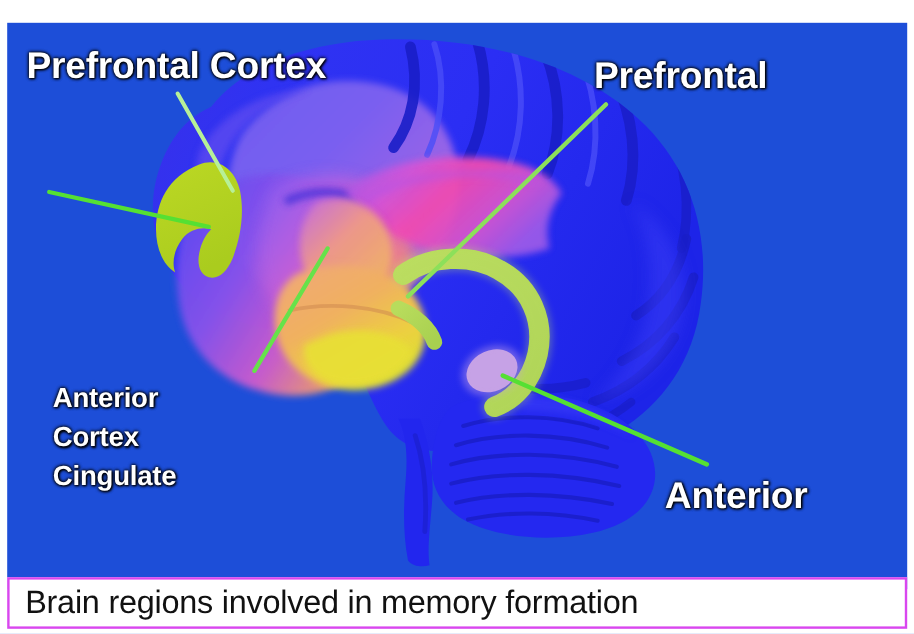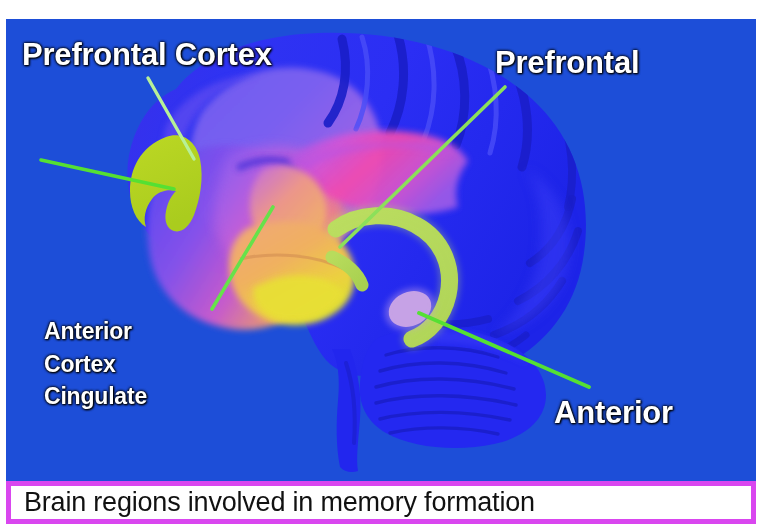--- a/index.html
+++ b/index.html
@@ -55,21 +55,21 @@
   }
   #lbl-acc .acc-line { display: block; }
   
   #caption-bar {
     position: absolute;
     left: 6px;
     top: 481px;
     width: 750px;
     height: 43px;
     background: #ffffff;
-    border: 5px solid #d946ef;
+    border: 2px solid #d946ef;
     box-sizing: border-box;
     display: flex;
     align-items: center;
   }
   #caption-text {
     color: #111111;
     font-size: 27px;
     font-weight: normal;
     padding-left: 13px;
     letter-spacing: -0.2px;

